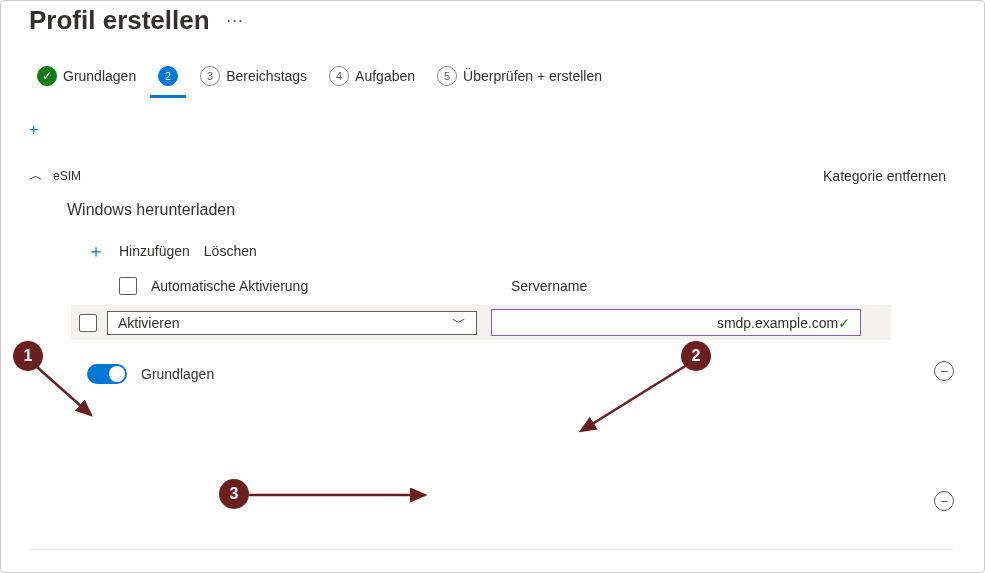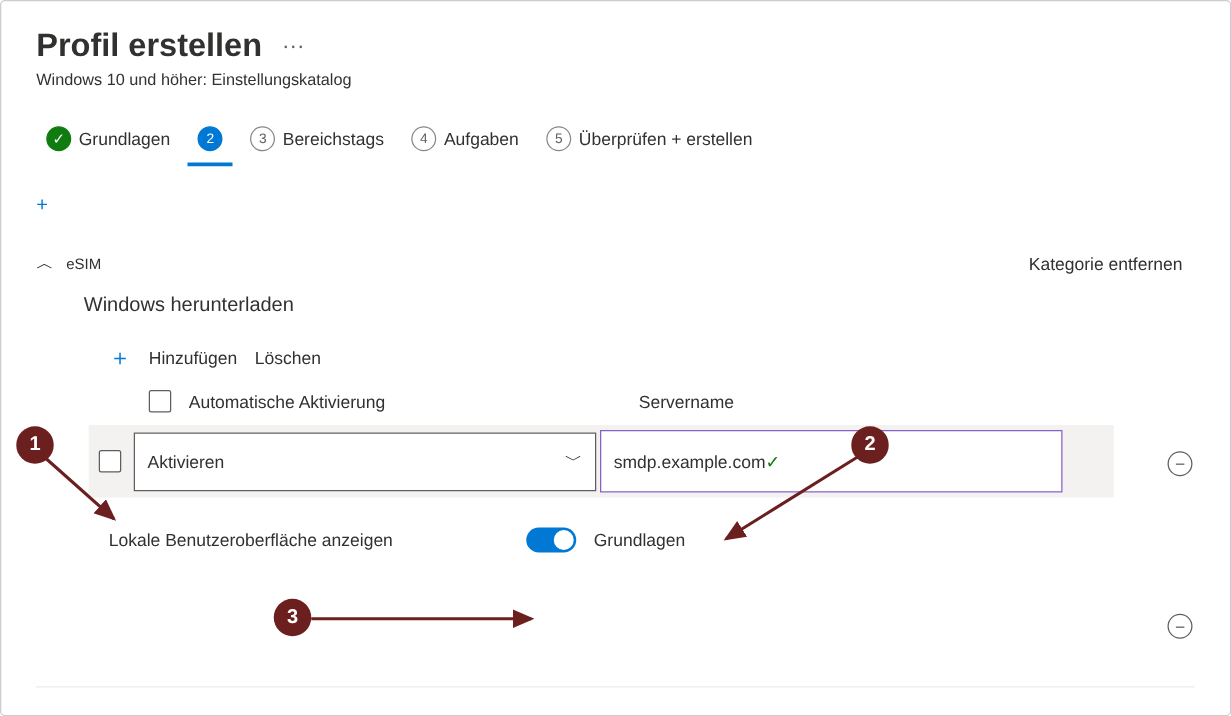--- a/index.html
+++ b/index.html
@@ -1,17 +1,17 @@
 <!DOCTYPE html>
 <html><head>
 <meta charset="utf-8">
 <style>
 * { box-sizing: border-box; margin: 0; padding: 0; }
 body { font-family: "Segoe UI", sans-serif; background: #fff; color: #323130; width: 985px; height: 573px; border: 1px solid #ccc; border-radius: 4px; position: relative; overflow: hidden; }
-.container { padding: 20px 28px; }
+.container { padding: 4px 28px; }
 .header-row { display: flex; align-items: center; gap: 16px; }
 .page-title { font-size: 26px; font-weight: 600; }
 .more-dots { color: #605e5c; font-size: 18px; }
 .subtitle { font-size: 13px; color: #323130; margin-top: 4px; }
 
 .wizard { display: flex; align-items: center; gap: 6px; margin-top: 24px; border-bottom: 1px solid transparent; }
 .step { display: flex; align-items: center; gap: 6px; padding: 6px 8px; font-size: 14px; color: #323130; position: relative; }
 .step .num { width: 20px; height: 20px; border-radius: 50%; display: flex; align-items: center; justify-content: center; font-size: 11px; border: 1px solid #8a8886; color: #605e5c; background: #fff; }
 .step.done .num { background: #107c10; border-color: #107c10; color: #fff; }
 .step.active { color: #0078d4; }
@@ -33,22 +33,22 @@
 .row-actions { display: flex; align-items: center; gap: 14px; margin-top: 20px; margin-left: 58px; font-size: 14px; }
 .row-actions .plus2 { color: #0078d4; font-size: 18px; font-weight: 300; }
 .row-actions .add-lbl { color: #323130; text-align: center; }
 
 .col-labels { display: flex; align-items: center; margin-top: 14px; margin-left: 90px; font-size: 14px; }
 .col-labels .cbx { width: 18px; height: 18px; border: 1px solid #605e5c; border-radius: 2px; margin-right: 14px; }
 .col-labels .l1 { width: 360px; }
 
 .input-row { display: flex; align-items: center; margin-top: 10px; margin-left: 42px; background: #f3f2f1; padding: 4px 8px; width: 820px; }
 .input-row .cbx { width: 18px; height: 18px; border: 1px solid #605e5c; border-radius: 2px; background: #fff; margin-right: 10px; }
-.dropdown { flex: 0 0 370px; height: 47px; border: 1px solid #605e5c; background: #fff; display: flex; align-items: center; justify-content: space-between; padding: 0 10px; font-size: 14px; margin-right: 3px; }
-.textfield { flex: 0 0 370px; height: 50px; border: 1px solid #8661c5; background: #fff; display: flex; align-items: center; justify-content: flex-start; padding: 0 10px; font-size: 14px; }
+.dropdown { flex: 0 0 370px; height: 24px; border: 1px solid #605e5c; background: #fff; display: flex; align-items: center; justify-content: space-between; padding: 0 10px; font-size: 14px; margin-right: 14px; }
+.textfield { flex: 0 0 370px; height: 27px; border: 1px solid #8661c5; background: #fff; display: flex; align-items: center; justify-content: flex-end; padding: 0 10px; font-size: 14px; }
 .textfield .ok { color: #107c10; }
 
 .toggle-row { display: flex; align-items: center; gap: 14px; margin-top: 24px; margin-left: 58px; font-size: 14px; }
 .toggle-row .lbl { width: 320px; }
 .toggle { width: 40px; height: 20px; border-radius: 10px; background: #0078d4; position: relative; }
 .toggle::after { content: ""; position: absolute; right: 2px; top: 2px; width: 16px; height: 16px; background: #fff; border-radius: 50%; }
 
 .remove-circle { position: absolute; right: 30px; width: 20px; height: 20px; border: 1px solid #605e5c; border-radius: 50%; display: flex; align-items: center; justify-content: center; font-size: 14px; color: #605e5c; }
 .rc1 { top: 360px; }
 .rc2 { top: 490px; }
@@ -62,21 +62,20 @@
 svg.arrow { position: absolute; z-index: 9; }
 </style>
 </head>
 <body>
 
 <div class="container">
   <div class="header-row">
     <div class="page-title">Profil erstellen</div>
     <div class="more-dots">···</div>
   </div>
-  <div class="subtitle">Windows 10 und höher: Einstellungskatalog</div>
 
   <div class="wizard">
     <div class="step done">
       <span class="num">
           <span class="chk"></span>
         </span>
       <span>Grundlagen</span>
     </div>
     <div class="step active">
       <span class="num">2</span>
@@ -127,21 +126,20 @@
       <span>Aktivieren</span>
       <span>﹀</span>
     </div>
     <div class="textfield">
       <span>smdp.example.com</span>
       <span class="ok">✓</span>
     </div>
   </div>
 
   <div class="toggle-row">
-    <span class="lbl">Lokale Benutzeroberfläche anzeigen</span>
     <div class="toggle"></div>
     <span>Grundlagen</span>
   </div>
 </div>
 
 <div class="remove-circle rc1">−</div>
 <div class="remove-circle rc2">−</div>
 <div class="hr"></div>
 
 <div class="callout c1">1</div>

